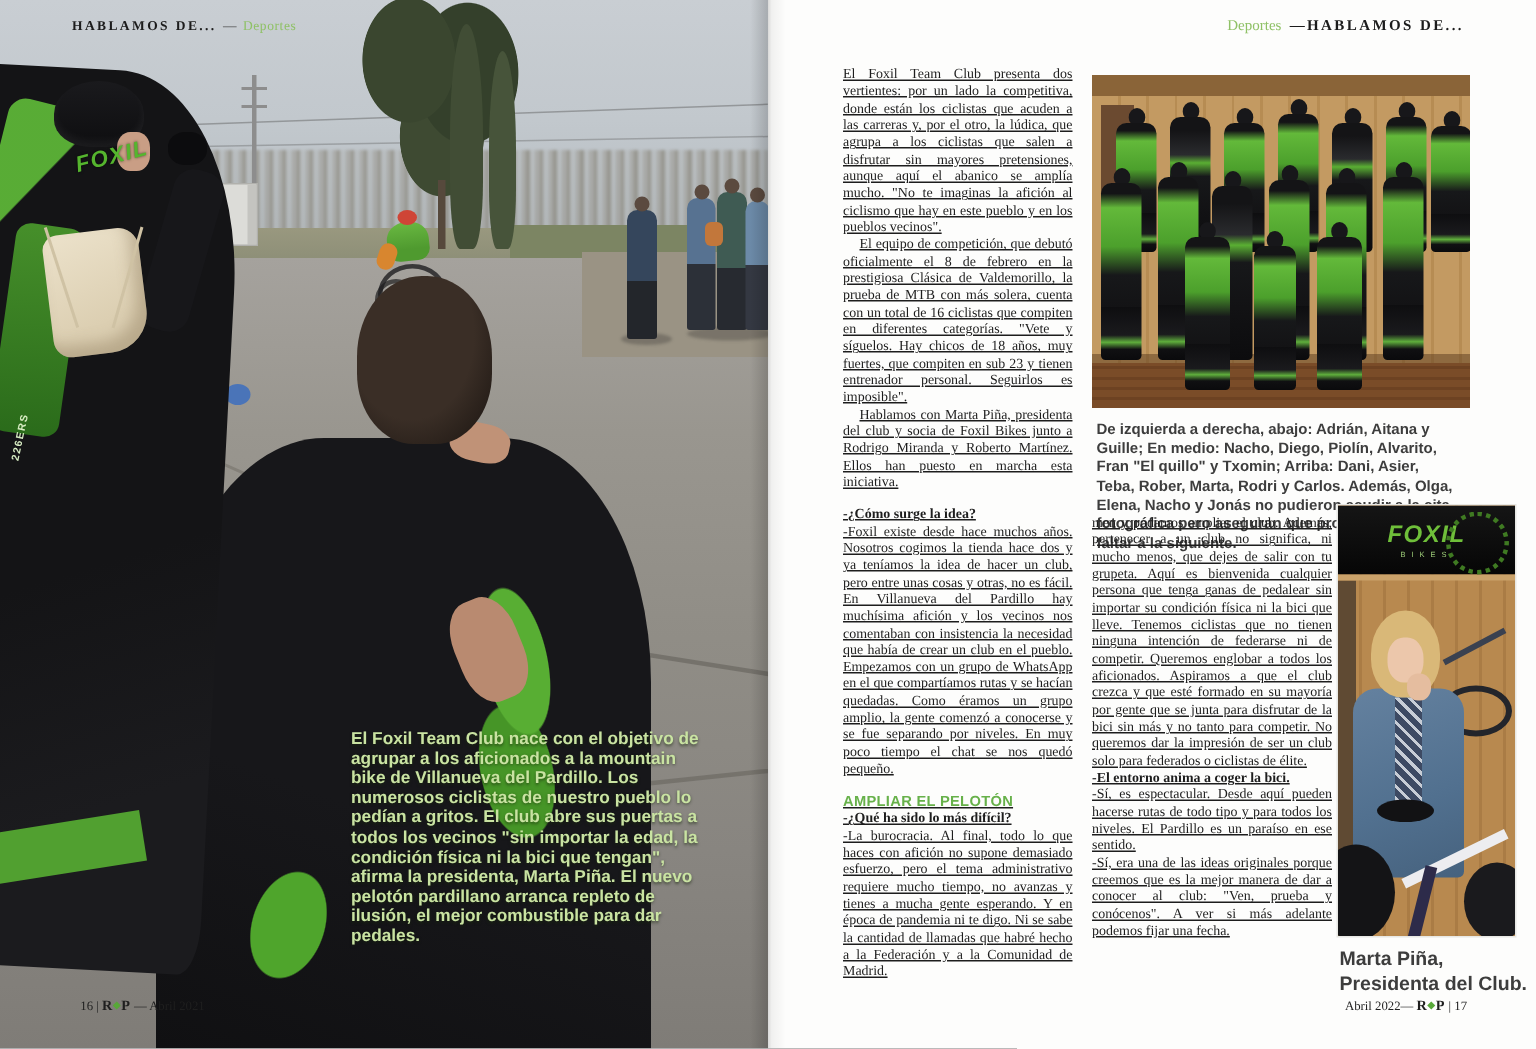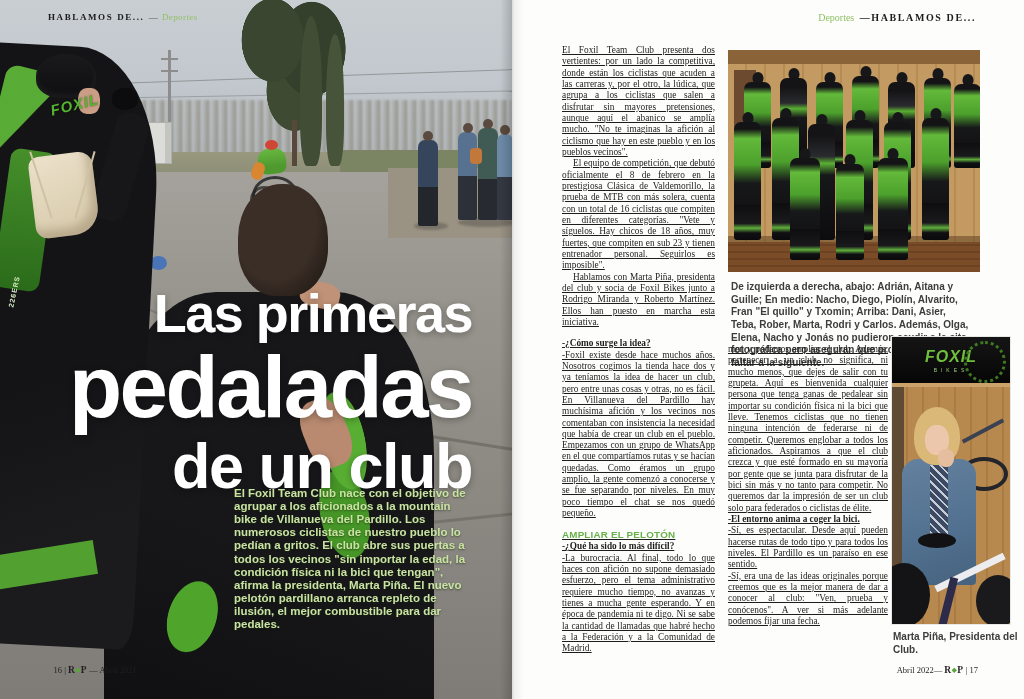--- a/index.html
+++ b/index.html
@@ -157,21 +157,21 @@
   .mp-jacket{position:absolute;left:10px;top:122px;width:74px;height:126px;border-radius:16px 16px 4px 4px;
       background:linear-gradient(160deg,#64819f,#51708f 60%,#46627e);}
   .mp-scarf{position:absolute;left:38px;top:128px;width:18px;height:74px;
       background:repeating-linear-gradient(45deg,#3d4a63 0 4px,#c7cdd6 4px 6px);}
   .mp-hand{position:absolute;left:46px;top:112px;width:16px;height:18px;border-radius:45%;background:#e5bd9f;}
   .mp-saddle{position:absolute;left:26px;top:196px;width:38px;height:15px;border-radius:50%;background:#121214;}
   .mp-frame1{position:absolute;left:40px;top:232px;width:76px;height:7px;background:#ededf0;transform:rotate(-26deg);}
   .mp-frame2{position:absolute;left:52px;top:240px;width:8px;height:52px;background:#2d2b4a;transform:rotate(14deg);}
   .mp-tire{position:absolute;left:-14px;top:226px;width:52px;height:64px;border-radius:50%;background:#141416;}
   .mp-tire2{position:absolute;right:-10px;top:238px;width:44px;height:52px;border-radius:50%;background:#1a1a1d;}
-  #marta-caption{left:381px;top:631px;width:126px;font-size:10px;}
+  #marta-caption{left:381px;top:631px;width:126px;font-size:13px;}
 
   #contact{left:216px;top:621px;width:160px;font-family:"Liberation Serif",serif;font-size:9.3px;
       line-height:1.25;color:#1d1d1d;text-align:left;}
   #contact .rule{display:block;width:46px;height:1px;background:#a5d178;margin-bottom:6px;}
 </style>
 </head>
 <body>
 
 <div id="spread">
 
@@ -231,25 +231,20 @@
     <div class="abs fg-shorts-band"></div>
     <div class="abs jersey-brand">FOXIL</div>
     <div class="abs sleeve-brand">226ERS</div>
 
     <div class="abs kicker">
       <b>HABLAMOS DE...</b>
       <span class="dash">—</span>
       <span class="topic">Deportes</span>
     </div>
 
-    <div class="abs headline">
-      <div class="h-line1">Las primeras</div>
-      <div class="h-line2">pedaladas</div>
-      <div class="h-line3">de un club</div>
-    </div>
 
     <div class="abs standfirst">El Foxil Team Club nace con el objetivo de agrupar a los aficionados a la mountain bike de Villanueva del Pardillo. Los numerosos ciclistas de nuestro pueblo lo pedían a gritos. El club abre sus puertas a todos los vecinos "sin importar la edad, la condición física ni la bici que tengan", afirma la presidenta, Marta Piña. El nuevo pelotón pardillano arranca repleto de ilusión, el mejor combustible para dar pedales.</div>
 
     <div class="abs pfooter" id="footer-left">
       <span>16</span>
       <span>|</span>
       <span class="logo"><span>R</span><span class="mark">◆</span><span>P</span></span>
       <span>— Abril 2021</span>
     </div>
   </div>

